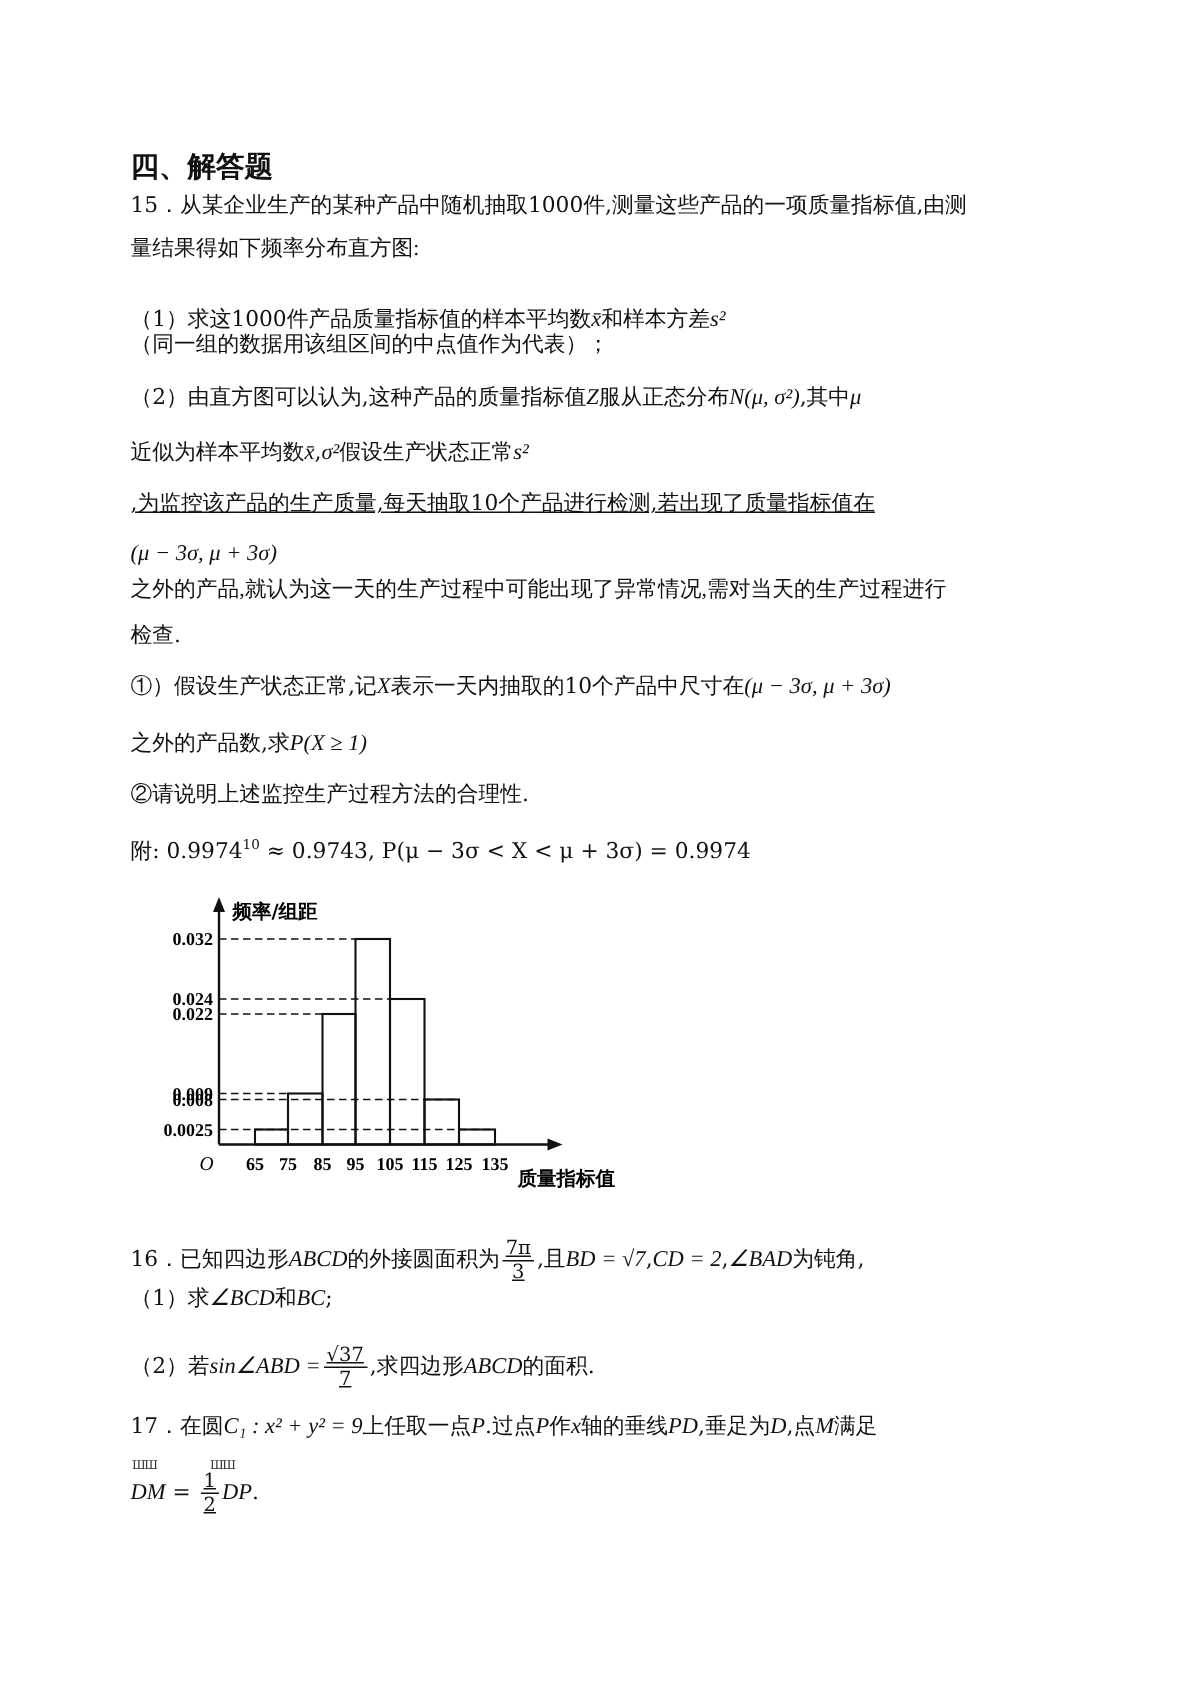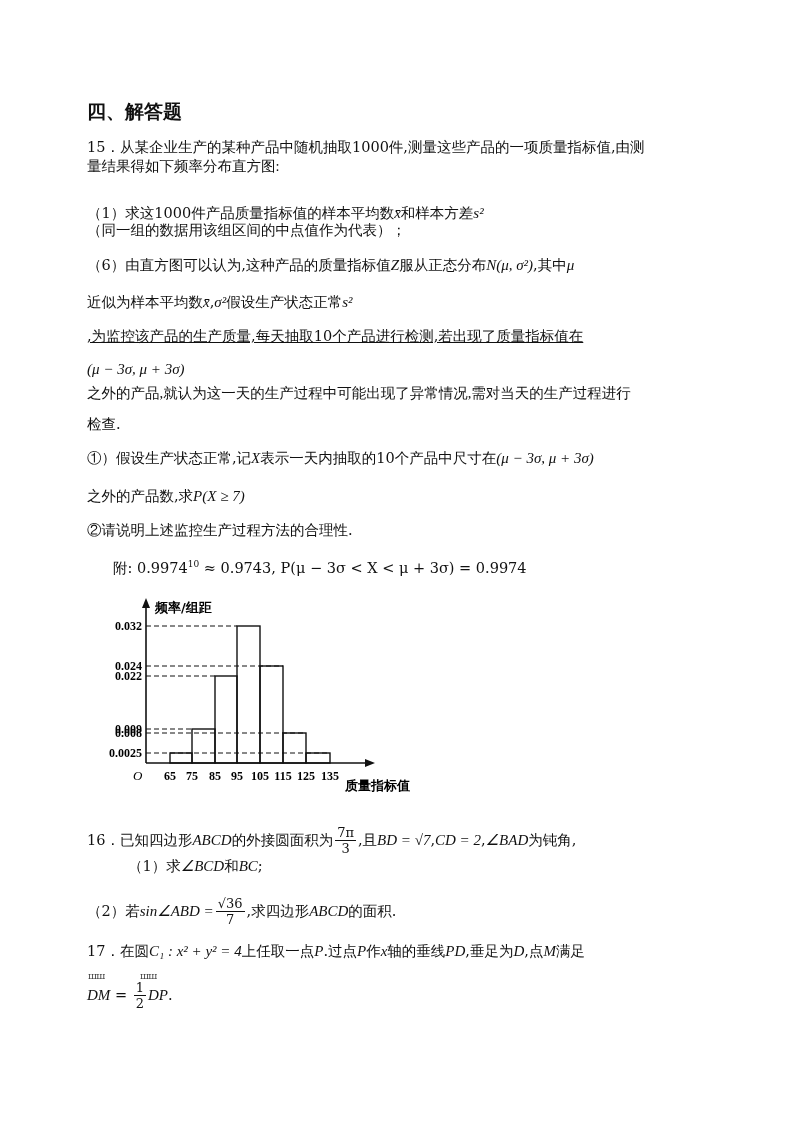--- a/index.html
+++ b/index.html
@@ -2,55 +2,55 @@
 <html><head>
 <meta charset="utf-8">
 <style>
   html, body { margin:0; padding:0; background:#ffffff; }
   body { width:794px; height:1123px; position:relative; overflow:hidden;
          font-family:"DejaVu Serif","Liberation Serif",serif; color:#111; }
   .ln { position:absolute; left:87px; font-size:14.5px; line-height:20px; white-space:nowrap; }
   .ln i { font-family:"Liberation Serif",serif; font-style:italic; font-size:15px; }
   .heading { font-weight:bold; font-family:"DejaVu Sans","Liberation Sans",sans-serif; font-size:19px; }
   .frac { display:inline-block; vertical-align:middle; text-align:center; font-size:13px; line-height:15px; margin:0 2px; }
-  .frac span { display:block; }
+  .frac span { display:block;text-decoration:underline; }
   .frac .num { border-bottom:1px solid #111; padding:0 2px; }
   .chart { position:absolute; left:95px; top:590px; width:340px; height:210px; }
   .chart svg { width:340px; height:210px; }
   .vec { position:absolute; font-size:8px; letter-spacing:-1px; color:#333; }
 </style>
 </head>
 <body>
 
 <div class="ln heading" style="top:101px;">四、解答题</div>
 
-<div class="ln" style="top:137px;">15．从某企业生产的某种产品中随机抽取1000件,测量这些产品的一项质量指标值,由测</div>
+<div class="ln" style="top:127px;">15．从某企业生产的某种产品中随机抽取1000件,测量这些产品的一项质量指标值,由测</div>
 <div class="ln" style="top:156px;font-family:Liberation Serif, serif;">量结果得如下频率分布直方图:</div>
 <div class="ln" style="top:189px;margin-top:14px;">
   <span>（1）求这1000件产品质量指标值的样本平均数</span><i>x̄</i><span>和样本方差</span><i>s²</i>
 </div>
 <div class="ln" style="top:220px;">（同一组的数据用该组区间的中点值作为代表）；</div>
 <div class="ln" style="top:255px;">
-  <span>（6）由直方图可以认为,这种产品的质量指标值</span><i>Z</i><span>服从正态分布</span><i>N(μ, σ²)</i><span>,其中</span><i>μ</i>
+  <span>（2）由直方图可以认为,这种产品的质量指标值</span><i>Z</i><span>服从正态分布</span><i>N(μ, σ²)</i><span>,其中</span><i>μ</i>
 </div>
 <div class="ln" style="top:292px;">
   <span>近似为样本平均数</span><i>x̄</i><span>,</span><i>σ²</i><span>假设生产状态正常</span><i>s²</i>
 </div>
 <div class="ln" style="top:326px;text-decoration:underline;">,为监控该产品的生产质量,每天抽取10个产品进行检测,若出现了质量指标值在</div>
 <div class="ln" style="top:359px;"><i>(μ − 3σ, μ + 3σ)</i></div>
 <div class="ln" style="top:383px;font-family:Liberation Serif, serif;">之外的产品,就认为这一天的生产过程中可能出现了异常情况,需对当天的生产过程进行</div>
 <div class="ln" style="top:414px;">检查.</div>
 <div class="ln" style="top:448px;">
   <span>①）假设生产状态正常,记</span><i>X</i><span>表示一天内抽取的10个产品中尺寸在</span><i>(μ − 3σ, μ + 3σ)</i>
 </div>
 <div class="ln" style="top:486px;">
-  <span>之外的产品数,求</span><i>P(X ≥ 7)</i>
+  <span>之外的产品数,求</span><i>P(X ≥ 1)</i>
 </div>
 <div class="ln" style="top:520px;">②请说明上述监控生产过程方法的合理性.</div>
-<div class="ln" style="top:554px;margin-left:26px;">
+<div class="ln" style="top:554px;">
   <span>附: 0.9974</span><sup style="font-size:9px;">10</sup><span> ≈ 0.9743, P(μ − 3σ &lt; X &lt; μ + 3σ) = 0.9974</span>
 </div>
 
 <div class="chart">
   <svg id="hist" viewBox="0 0 340 210">
     <g id="hist-dashes">
         <line x1="51" y1="36" x2="142" y2="36" stroke="#111" stroke-width="1" stroke-dasharray="5,3"></line>
         <line x1="51" y1="76" x2="188" y2="76" stroke="#111" stroke-width="1" stroke-dasharray="5,3"></line>
         <line x1="51" y1="86" x2="120" y2="86" stroke="#111" stroke-width="1" stroke-dasharray="5,3"></line>
         <line x1="51" y1="139" x2="97" y2="139" stroke="#111" stroke-width="1" stroke-dasharray="5,3"></line>
@@ -91,27 +91,27 @@
         <text x="188" y="190" font-size="12" text-anchor="middle" font-family="Liberation Serif, serif" font-weight="bold">115</text>
         <text x="211" y="190" font-size="12" text-anchor="middle" font-family="Liberation Serif, serif" font-weight="bold">125</text>
         <text x="235" y="190" font-size="12" text-anchor="middle" font-family="Liberation Serif, serif" font-weight="bold">135</text>
       </g>
   </svg>
 </div>
 
 <div class="ln" style="top:825px;">
   <span>16．已知四边形</span><i>ABCD</i><span>的外接圆面积为</span><span class="frac"><span class="num">7π</span><span>3</span></span><span>,且</span><i>BD = √7</i><span>,</span><i>CD = 2</i><span>,</span><i>∠BAD</i><span>为钝角,</span>
 </div>
-<div class="ln" style="top:856px;margin-left:41px;">
+<div class="ln" style="top:856px;">
   <span>（1）求</span><i>∠BCD</i><span>和</span><i>BC</i><span>;</span>
 </div>
 <div class="ln" style="top:896px;">
-  <span>（2）若</span><i>sin∠ABD =</i><span class="frac"><span class="num">√36</span><span>7</span></span><span>,求四边形</span><i>ABCD</i><span>的面积.</span>
+  <span>（2）若</span><i>sin∠ABD =</i><span class="frac"><span class="num">√37</span><span>7</span></span><span>,求四边形</span><i>ABCD</i><span>的面积.</span>
 </div>
 
 <div class="ln" style="top:941px;">
-  <span>17．在圆</span><i>C₁ : x² + y² = 4</i><span>上任取一点</span><i>P</i><span>.过点</span><i>P</i><span>作</span><i>x</i><span>轴的垂线</span><i>PD</i><span>,垂足为</span><i>D</i><span>,点</span><i>M</i><span>满足</span>
+  <span>17．在圆</span><i>C₁ : x² + y² = 9</i><span>上任取一点</span><i>P</i><span>.过点</span><i>P</i><span>作</span><i>x</i><span>轴的垂线</span><i>PD</i><span>,垂足为</span><i>D</i><span>,点</span><i>M</i><span>满足</span>
 </div>
 <div class="vec" style="left:88px; top:972px;">ШШ</div>
 <div class="vec" style="left:140px; top:972px;">ШШ</div>
 <div class="ln" style="top:980px;">
   <i>DM</i><span> = </span><span class="frac"><span class="num">1</span><span>2</span></span><i>DP</i><span>.</span>
 </div>
 
 </body></html>

